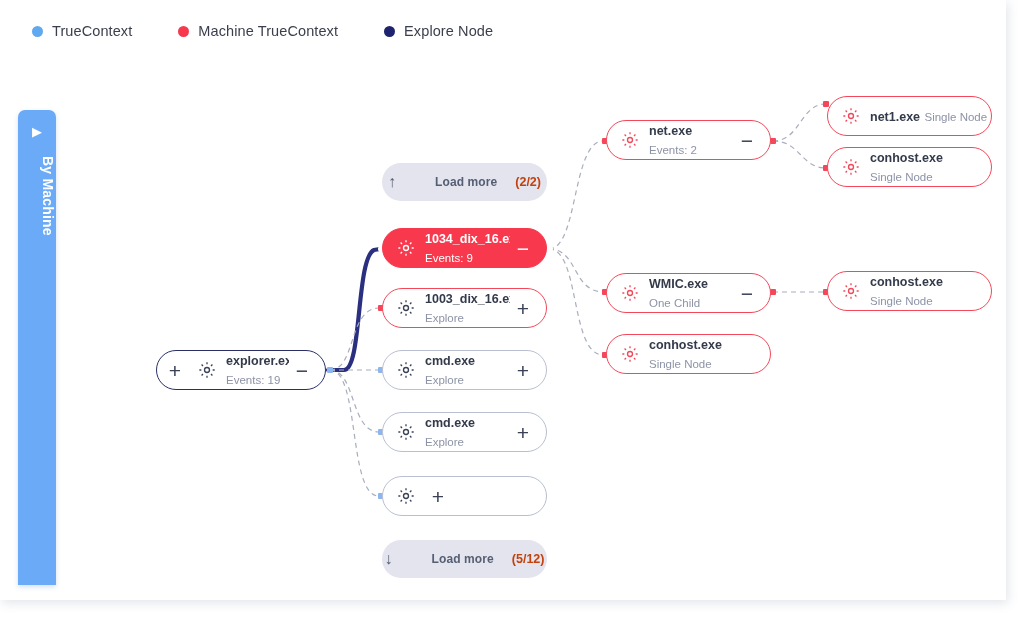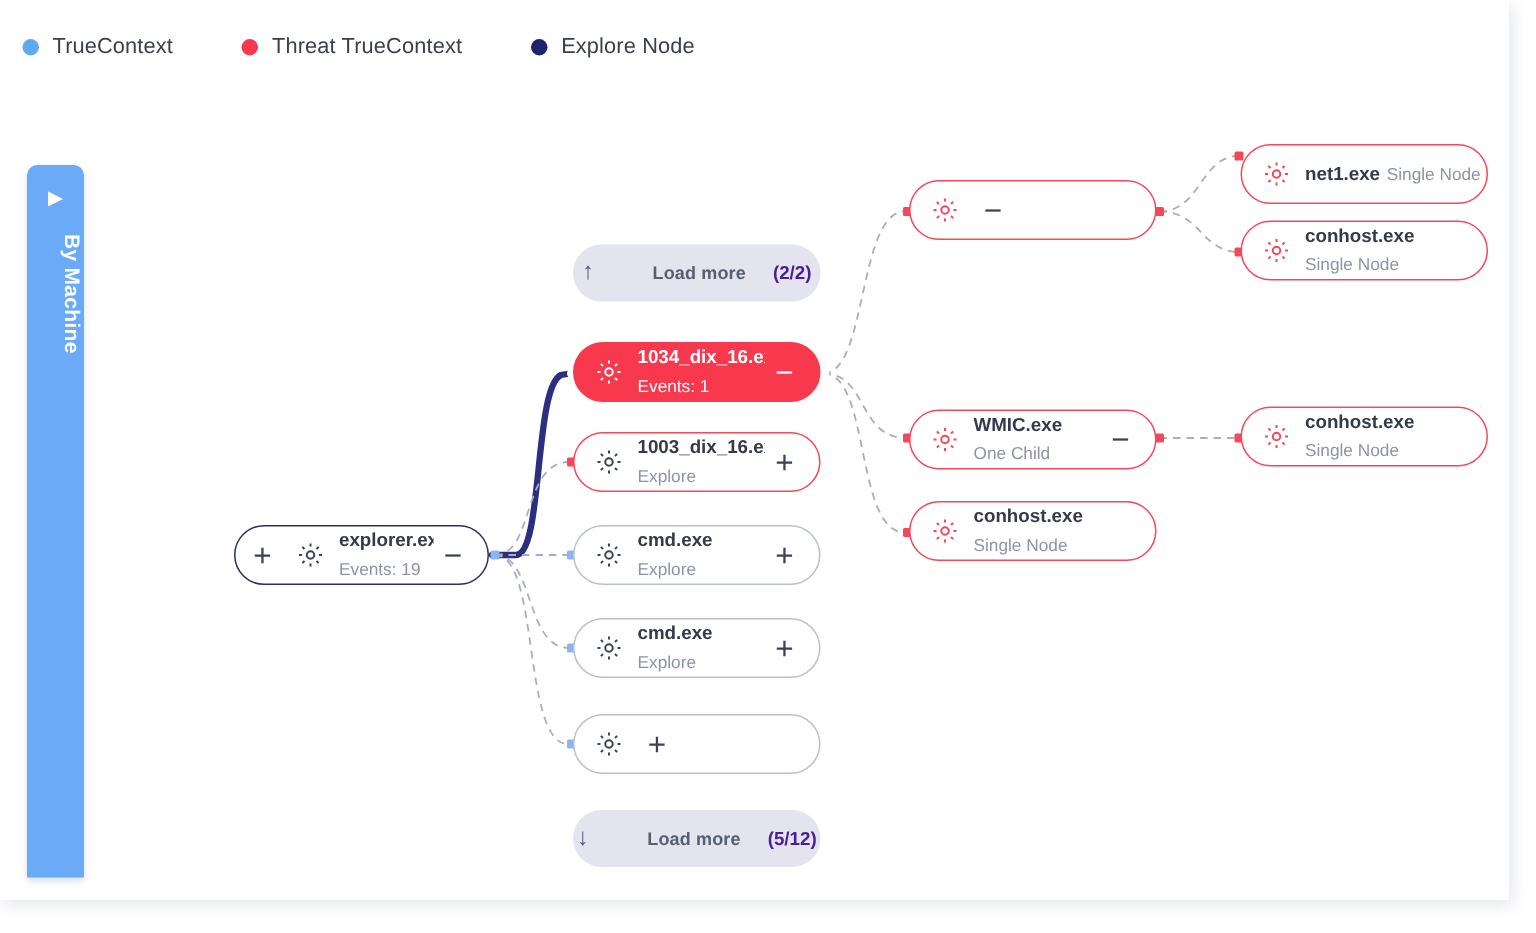--- a/index.html
+++ b/index.html
@@ -28,21 +28,21 @@
   }
 
   
   .legend {
     position: absolute;
     left: 0; top: 0;
     width: 100%;
     height: 62px;
     display: flex;
     align-items: center;
-    padding-left: 15px;
+    padding-left: 32px;
     box-sizing: border-box;
   }
   .legend-item {
     display: flex;
     align-items: center;
     margin-right: 46px;
     white-space: nowrap;
   }
   .legend-dot {
     width: 11px;
@@ -199,21 +199,21 @@
   .loadmore .lm-text {
     font-size: 12px;
     font-weight: bold;
     letter-spacing: 0.1px;
     margin-left: 26px;
   }
   .loadmore .lm-count {
     font-size: 12.5px;
     font-weight: bold;
     margin-left: 18px;
-    color: #4c1d95;
+    color: #c2410c;
   }
 
   
   .port {
     position: absolute;
     width: 6px;
     height: 6px;
     border-radius: 1px;
     pointer-events: none;
   }
@@ -226,21 +226,21 @@
 
 <div class="card">
 
   <div class="legend">
     <div class="legend-item">
       <span class="legend-dot" style="background:#5ea9f0"></span>
       <span class="legend-label">TrueContext</span>
     </div>
     <div class="legend-item">
       <span class="legend-dot" style="background:#f8384c"></span>
-      <span class="legend-label">Threat TrueContext</span>
+      <span class="legend-label">Machine TrueContext</span>
     </div>
     <div class="legend-item">
       <span class="legend-dot" style="background:#1e2370"></span>
       <span class="legend-label">Explore Node</span>
     </div>
   </div>
 
   <div class="side-tab">
     <div class="side-tab-arrow">▶</div>
     <div class="side-tab-label">By Machine</div>
@@ -308,21 +308,21 @@
       <span class="toggle">−</span>
     </div>
 
     <div class="node filled" style="left:326px; top:166px; width:165px;">
       <svg class="gear" viewBox="0 0 24 24" fill="none" stroke="#ffffff" stroke-width="1.6">
         <circle cx="12" cy="12" r="3"></circle>
         <path d="M12 2.8v2.4M12 18.8v2.4M2.8 12h2.4M18.8 12h2.4M5.5 5.5l1.7 1.7M16.8 16.8l1.7 1.7M18.5 5.5l-1.7 1.7M7.2 16.8l-1.7 1.7"></path>
       </svg>
       <span class="texts">
         <span class="title">1034_dix_16.exe</span>
-        <span class="sub">Events: 1</span>
+        <span class="sub">Events: 9</span>
       </span>
       <span class="toggle">−</span>
     </div>
 
     <div class="node threat" style="left:326px; top:226px; width:165px;">
       <svg class="gear" viewBox="0 0 24 24" fill="none" stroke="#3b4258" stroke-width="1.6">
         <circle cx="12" cy="12" r="3"></circle>
         <path d="M12 2.8v2.4M12 18.8v2.4M2.8 12h2.4M18.8 12h2.4M5.5 5.5l1.7 1.7M16.8 16.8l1.7 1.7M18.5 5.5l-1.7 1.7M7.2 16.8l-1.7 1.7"></path>
       </svg>
       <span class="texts">
@@ -362,20 +362,24 @@
         <path d="M12 2.8v2.4M12 18.8v2.4M2.8 12h2.4M18.8 12h2.4M5.5 5.5l1.7 1.7M16.8 16.8l1.7 1.7M18.5 5.5l-1.7 1.7M7.2 16.8l-1.7 1.7"></path>
       </svg>
       <span class="toggle">+</span>
     </div>
 
     <div class="node threat" style="left:550px; top:58px; width:165px;">
       <svg class="gear" viewBox="0 0 24 24" fill="none" stroke="#f4485a" stroke-width="1.6">
         <circle cx="12" cy="12" r="3"></circle>
         <path d="M12 2.8v2.4M12 18.8v2.4M2.8 12h2.4M18.8 12h2.4M5.5 5.5l1.7 1.7M16.8 16.8l1.7 1.7M18.5 5.5l-1.7 1.7M7.2 16.8l-1.7 1.7"></path>
       </svg>
+      <span class="texts">
+        <span class="title">net.exe</span>
+        <span class="sub">Events: 2</span>
+      </span>
       <span class="toggle">−</span>
     </div>
 
     <div class="node threat" style="left:550px; top:211px; width:165px;">
       <svg class="gear" viewBox="0 0 24 24" fill="none" stroke="#f4485a" stroke-width="1.6">
         <circle cx="12" cy="12" r="3"></circle>
         <path d="M12 2.8v2.4M12 18.8v2.4M2.8 12h2.4M18.8 12h2.4M5.5 5.5l1.7 1.7M16.8 16.8l1.7 1.7M18.5 5.5l-1.7 1.7M7.2 16.8l-1.7 1.7"></path>
       </svg>
       <span class="texts">
         <span class="title">WMIC.exe</span>

